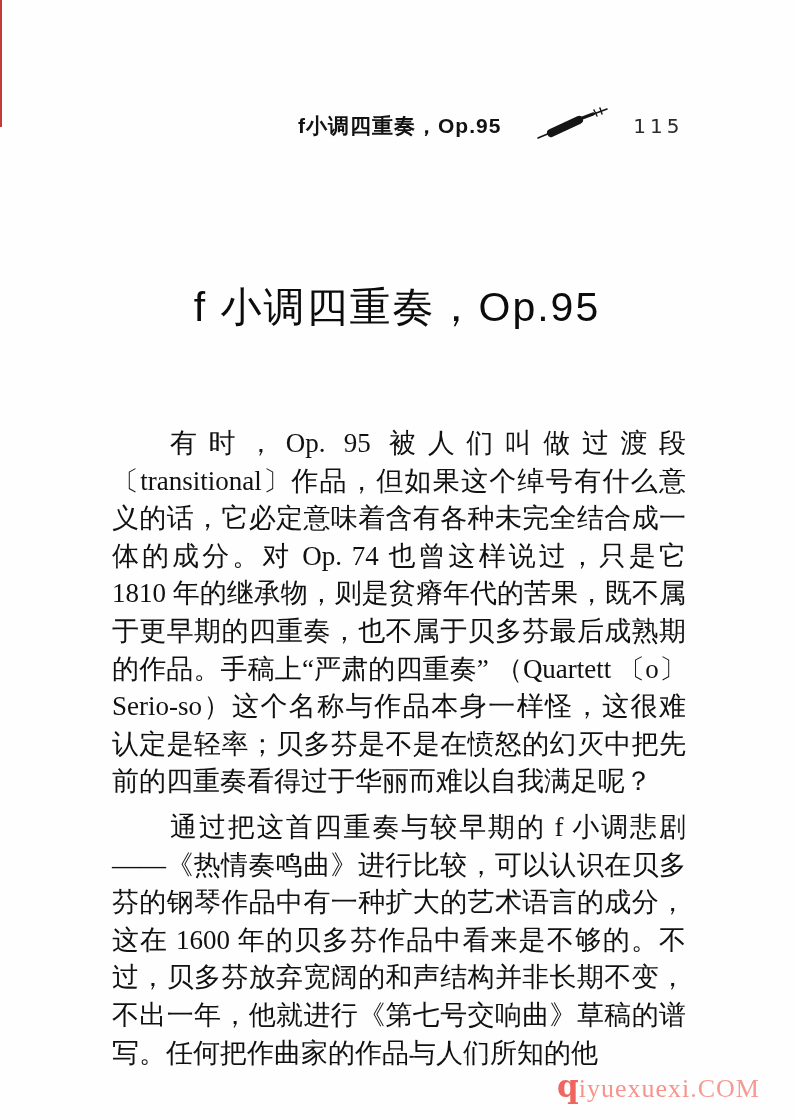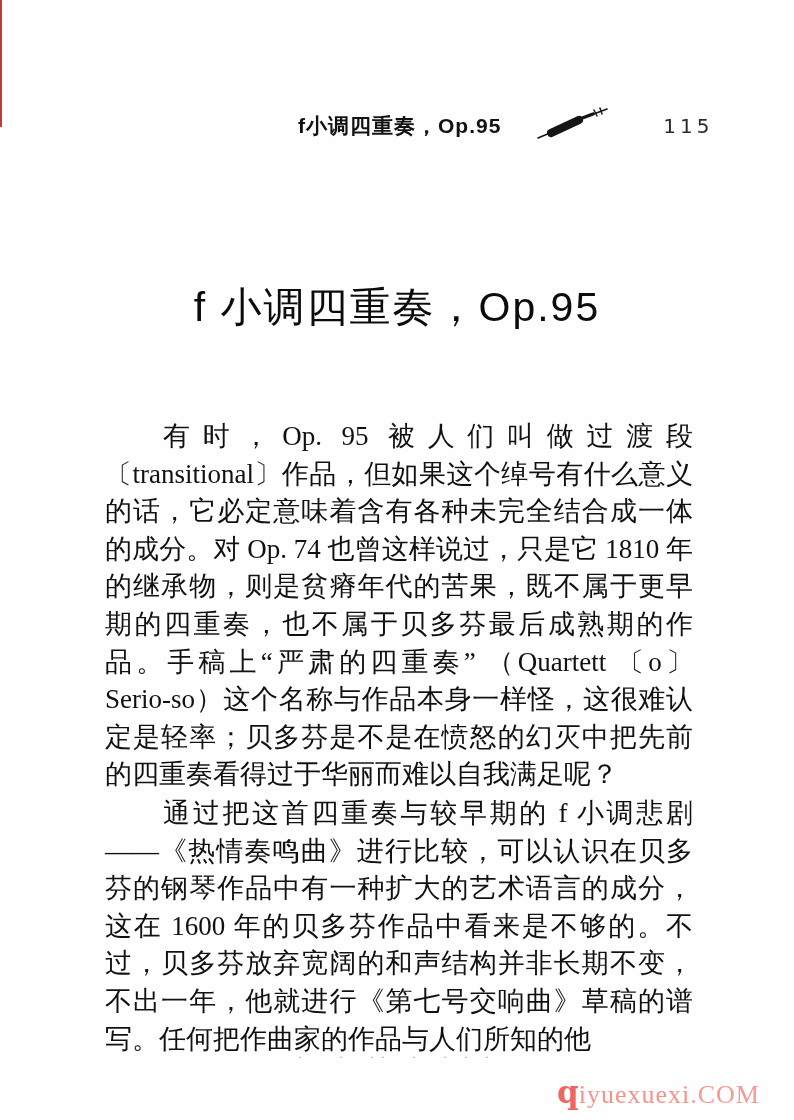--- a/index.html
+++ b/index.html
@@ -44,21 +44,21 @@
     width: 76px;
     height: 36px;
     margin-left: 14px;
     margin-top: -4px;
   }
   .rh-page {
     font-family: "DejaVu Sans", sans-serif;
     font-size: 20px;
     letter-spacing: 4px;
     color: #2a2a2a;
-    margin-left: 32px;
+    margin-left: 2px;
   }
   .chapter-title {
     position: absolute;
     top: 280px;
     left: 0;
     width: 100%;
     margin: 0;
     text-align: center;
     font-family: "Liberation Sans", "DejaVu Sans", sans-serif;
     font-weight: 400;
@@ -70,42 +70,42 @@
     position: absolute;
     left: 104px;
     top: 417px;
     width: 590px;
     font-size: 27px;
     line-height: 37.6px;
     color: #111111;
     text-align: justify;
   }
   .body-text p {
-    margin: 1px;
+    margin: 8px;
     padding: 0;
     text-indent: 2.15em;
   }
   .noise-dots {
     position: absolute;
     left: 298px;
     top: 1050px;
     color: #a8a8a8;
     font-size: 12px;
     letter-spacing: 7px;
     white-space: pre;
   }
   .watermark {
     position: absolute;
     right: 34px;
     top: 1068px;
     white-space: nowrap;
     font-family: "Liberation Serif", "DejaVu Serif", serif;
     color: #f8938c;
     font-size: 26px;
-    line-height: 48px;
+    line-height: 36px;
   }
   .wm-q {
     font-family: "DejaVu Serif", serif;
     font-weight: 700;
     font-size: 31px;
     color: #ef655f;
   }
   .wm-body {
     letter-spacing: 1px;
   }

